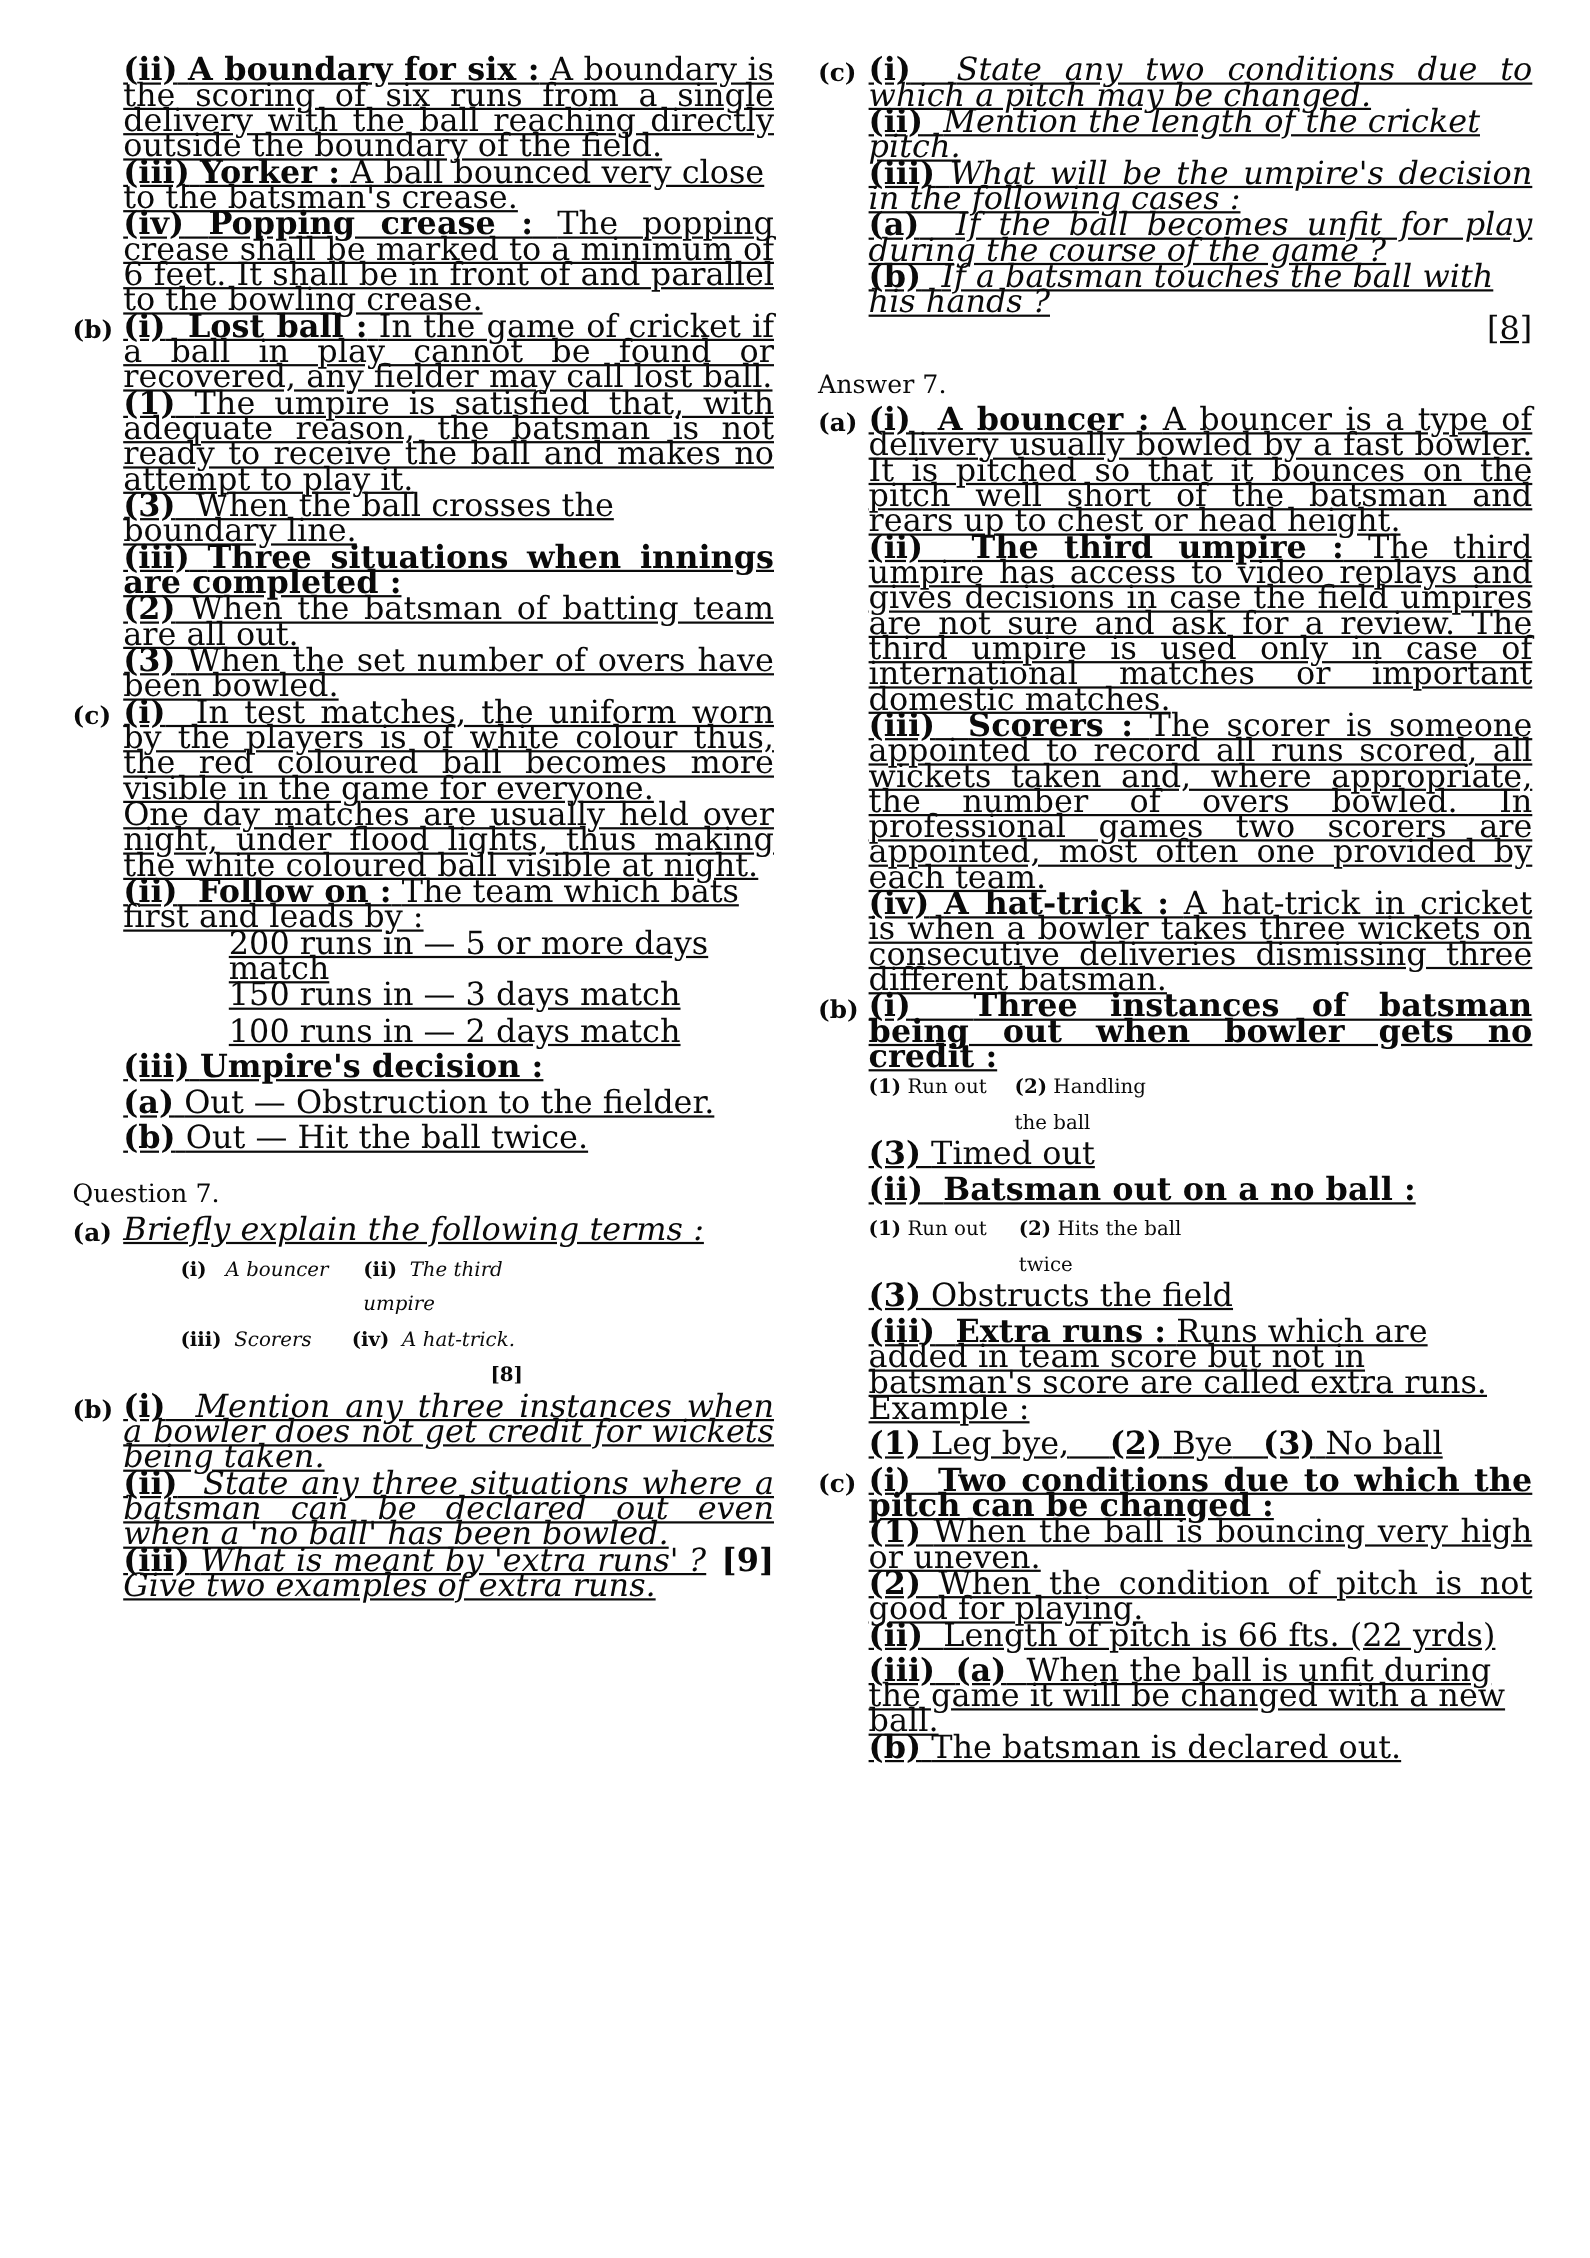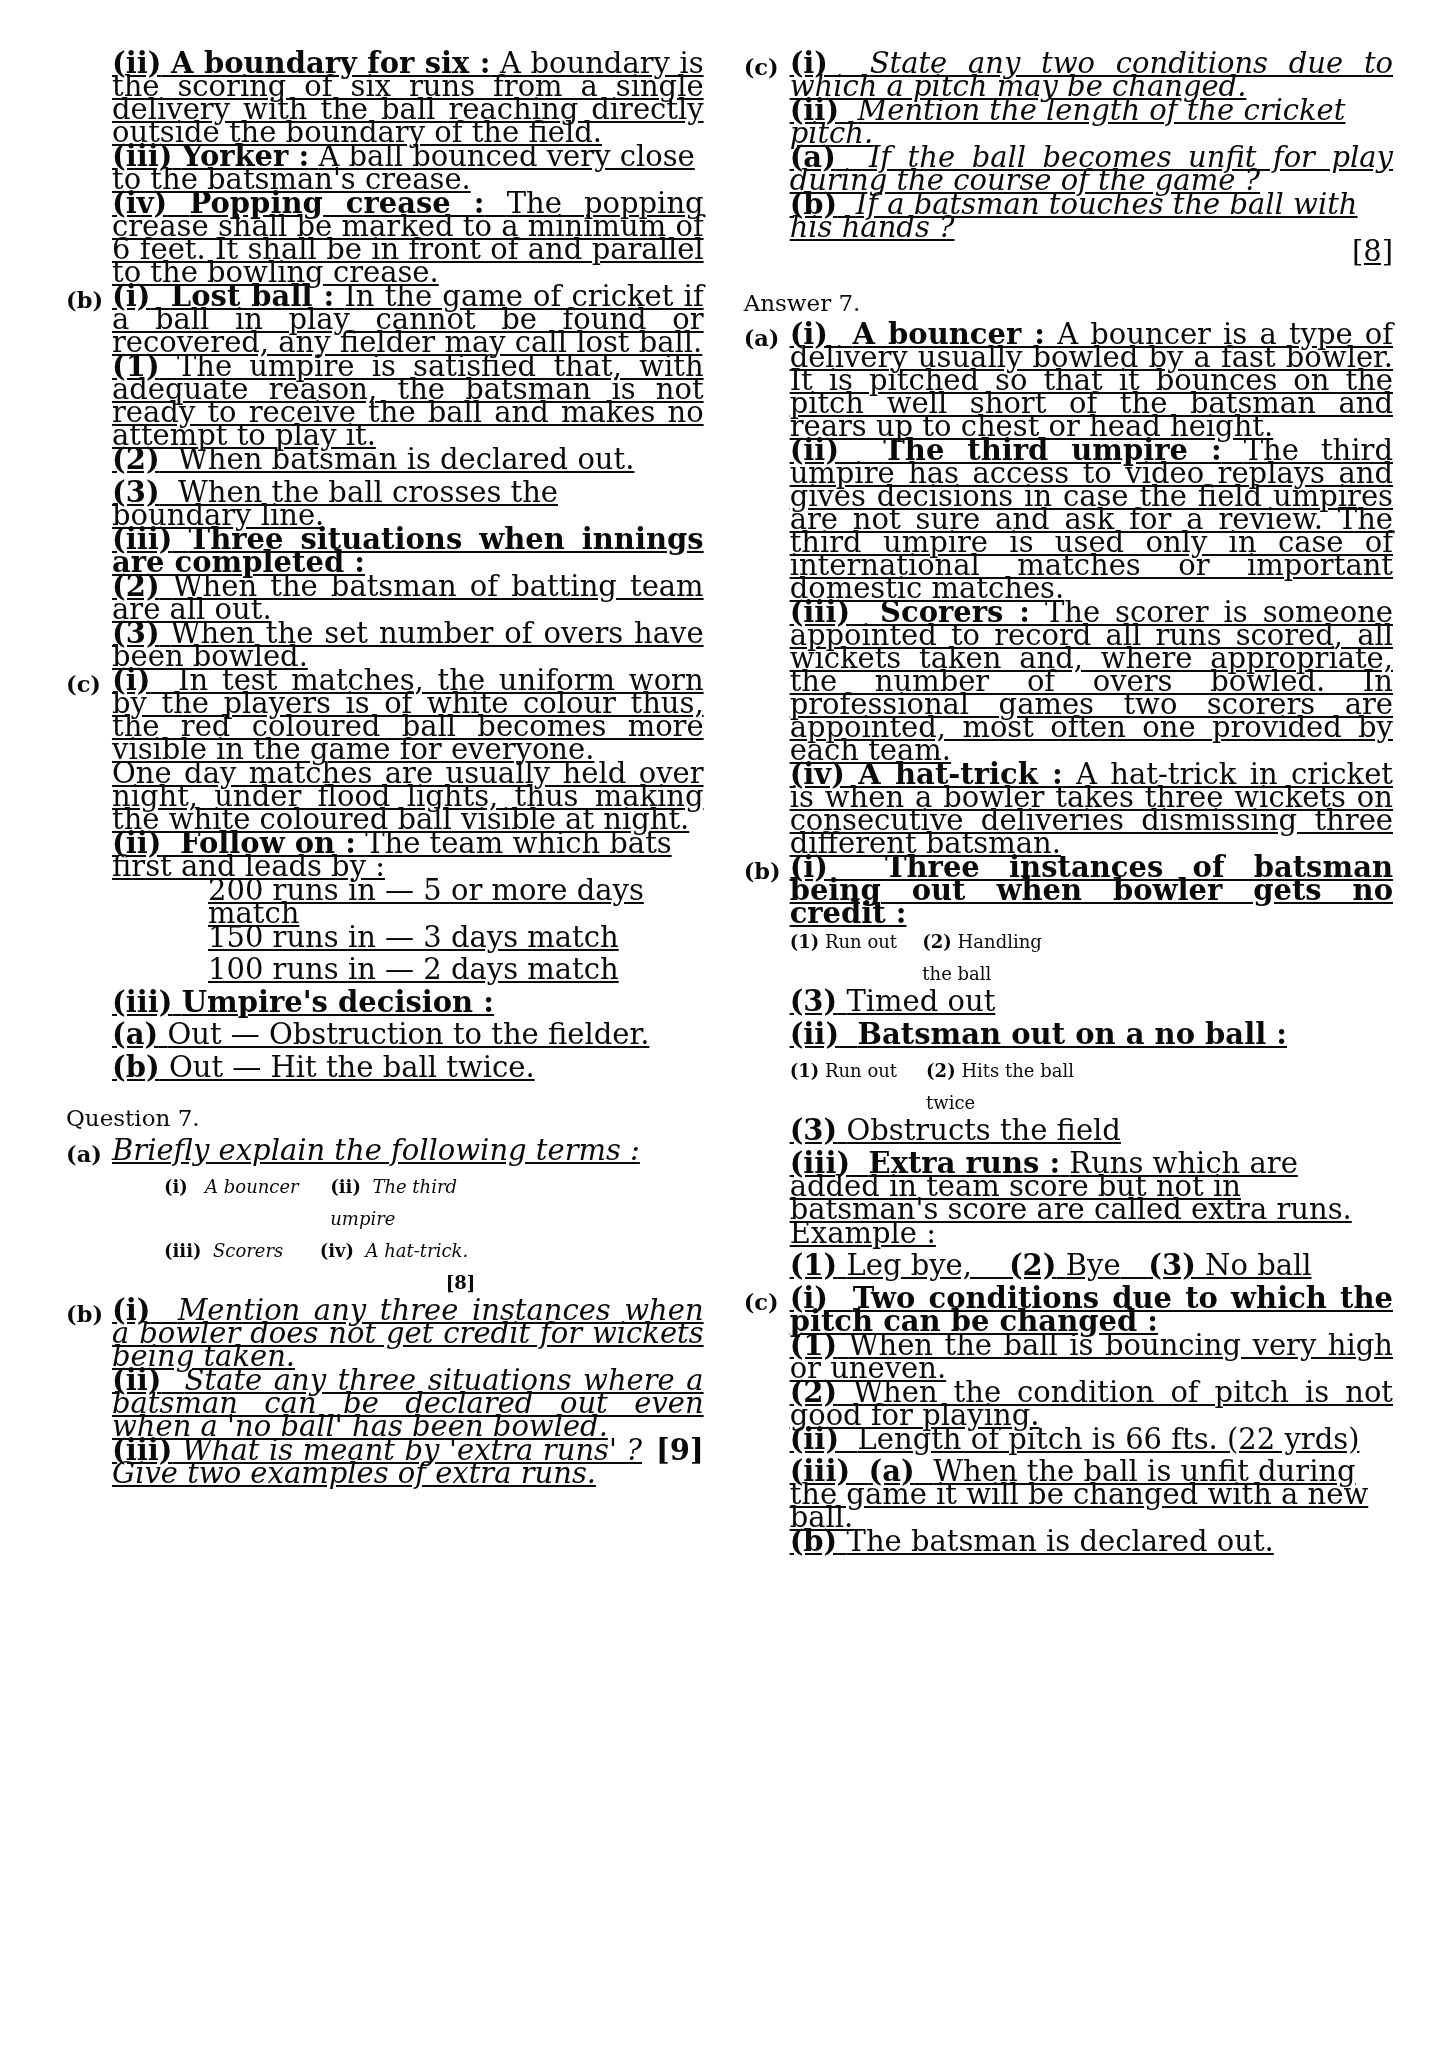--- a/index.html
+++ b/index.html
@@ -132,27 +132,20 @@
 
 
       <div class="blk">
         <div class="outer-lab empty">(x)</div>
         <div class="body-txt">
           <b>(1)</b>
           <span>The umpire is satisfied that, with adequate reason, the batsman is not ready to receive the ball and makes no attempt to play it.</span>
         </div>
       </div>
 
-      <div class="blk">
-        <div class="outer-lab empty">(x)</div>
-        <div class="body-txt plain">
-          <b>(2)</b>&nbsp;
-          <span>When batsman is declared out.</span>
-        </div>
-      </div>
 
       <div class="blk">
         <div class="outer-lab empty">(x)</div>
         <div class="body-txt plain">
           <b>(3)</b>&nbsp;
           <span>When the ball crosses the boundary line.</span>
         </div>
       </div>
 
       <div class="blk">
@@ -311,20 +304,27 @@
       </div>
 
       <div class="blk ital-blk">
         <div class="outer-lab empty">(x)</div>
         <div class="body-txt plain">
           <b style="font-style:normal">(ii)</b>&nbsp;
           <span>Mention the length of the cricket pitch.</span>
         </div>
       </div>
 
+      <div class="blk ital-blk">
+        <div class="outer-lab empty">(x)</div>
+        <div class="body-txt">
+          <b style="font-style:normal">(iii)</b>
+          <span>What will be the umpire's decision in the following cases :</span>
+        </div>
+      </div>
 
       <div class="blk ital-blk">
         <div class="outer-lab empty">(x)</div>
         <div class="body-txt">
           <b style="font-style:normal">(a)</b>&nbsp;
           <span>If the ball becomes unfit for play during the course of the game ?</span>
         </div>
       </div>
 
       <div class="blk ital-blk">

